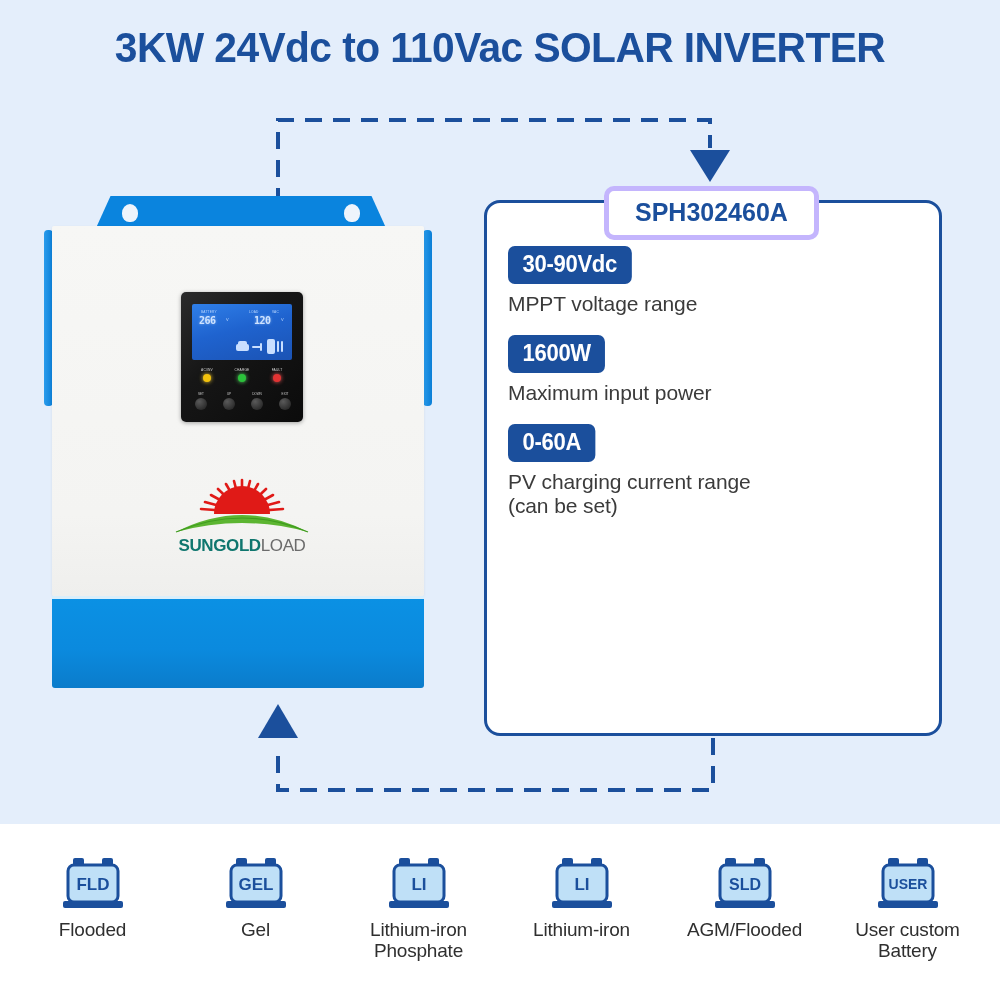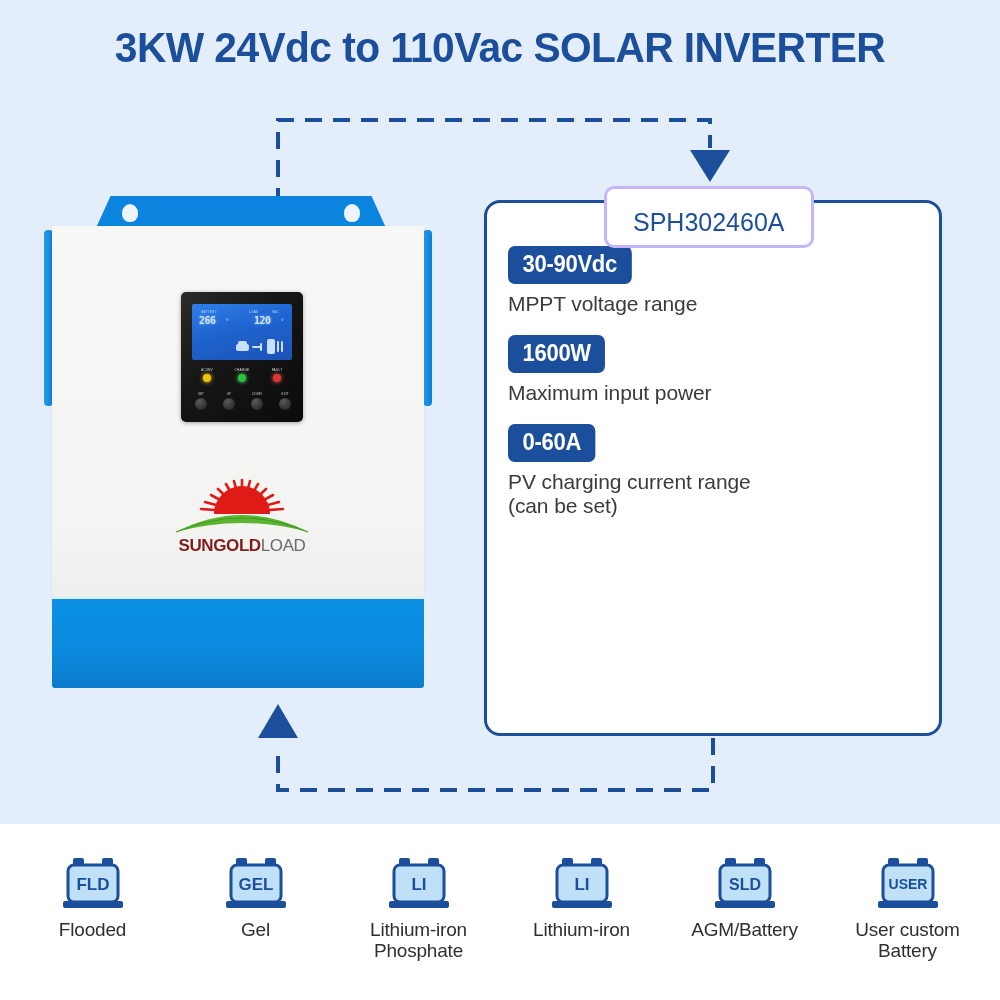--- a/index.html
+++ b/index.html
@@ -122,38 +122,38 @@
     background:radial-gradient(circle at 35% 30%,#5a5a5a,#2e2e2e 70%,#202020 100%);
   }
 
   
   .logo{position:absolute;left:118px;top:278px;width:172px;height:92px;}
   .logo-mark{position:absolute;left:0;top:0;width:172px;height:62px;}
   .logo-text{
     position:absolute;left:0;top:62px;width:172px;text-align:center;
     font-size:17px;font-weight:bold;letter-spacing:-0.4px;white-space:nowrap;
   }
-  .logo-text .a{color:#7f1d1d;}
+  .logo-text .a{color:#0f766e;}
   .logo-text .b{color:#6b6b6b;font-weight:normal;}
 
   
   .spec-panel{
     position:absolute;left:484px;top:200px;width:458px;height:536px;
     background:#ffffff;
     border:3px solid #1b4f9c;
     border-radius:16px;
     box-sizing:border-box;
   }
   .model-badge{
     position:absolute;left:604px;top:186px;
-    padding:19px 26px 8px;
+    padding:7px 26px 8px;
     background:#ffffff;
-    border:3px solid #c4b5fd;
+    border:5px solid #c4b5fd;
     border-radius:10px;
-    font-size:25px;font-weight:normal;color:#1b4f9c;
+    font-size:25px;font-weight:bold;color:#1b4f9c;
     letter-spacing:0px;
     z-index:5;
   }
 
   .spec-list{position:absolute;left:508px;top:246px;width:430px;}
   .spec-row{margin-bottom:18px;}
   .spec-badge{
     display:inline-block;
     background:#1b4f9c;
     color:#ffffff;
@@ -375,21 +375,21 @@
     </div>
 
     <div class="batt-item">
       <svg class="batt-icon" width="72" height="58" viewBox="0 0 72 58">
         <rect x="16" y="2" width="11" height="9" rx="2" fill="#1b4f9c"></rect>
         <rect x="45" y="2" width="11" height="9" rx="2" fill="#1b4f9c"></rect>
         <rect x="11" y="9" width="50" height="37" rx="6" fill="#bfe0f7" stroke="#1b4f9c" stroke-width="3"></rect>
         <rect x="6" y="45" width="60" height="7" rx="2" fill="#1b4f9c"></rect>
         <text x="36" y="34" text-anchor="middle" font-family="Liberation Sans, sans-serif" font-size="16" font-weight="bold" fill="#1b4f9c">SLD</text>
       </svg>
-      <span class="batt-label">AGM/Battery</span>
+      <span class="batt-label">AGM/Flooded</span>
     </div>
 
     <div class="batt-item">
       <svg class="batt-icon" width="72" height="58" viewBox="0 0 72 58">
         <rect x="16" y="2" width="11" height="9" rx="2" fill="#1b4f9c"></rect>
         <rect x="45" y="2" width="11" height="9" rx="2" fill="#1b4f9c"></rect>
         <rect x="11" y="9" width="50" height="37" rx="6" fill="#bfe0f7" stroke="#1b4f9c" stroke-width="3"></rect>
         <rect x="6" y="45" width="60" height="7" rx="2" fill="#1b4f9c"></rect>
         <text x="36" y="33" text-anchor="middle" font-family="Liberation Sans, sans-serif" font-size="14" font-weight="bold" fill="#1b4f9c">USER</text>
       </svg>

